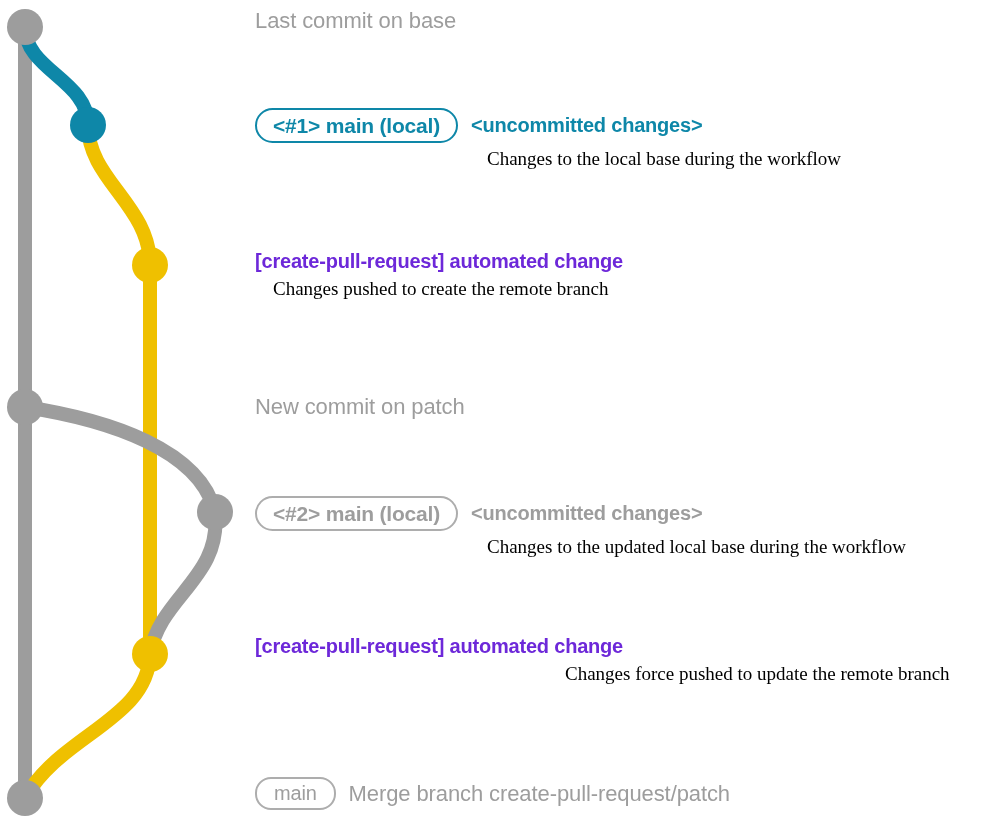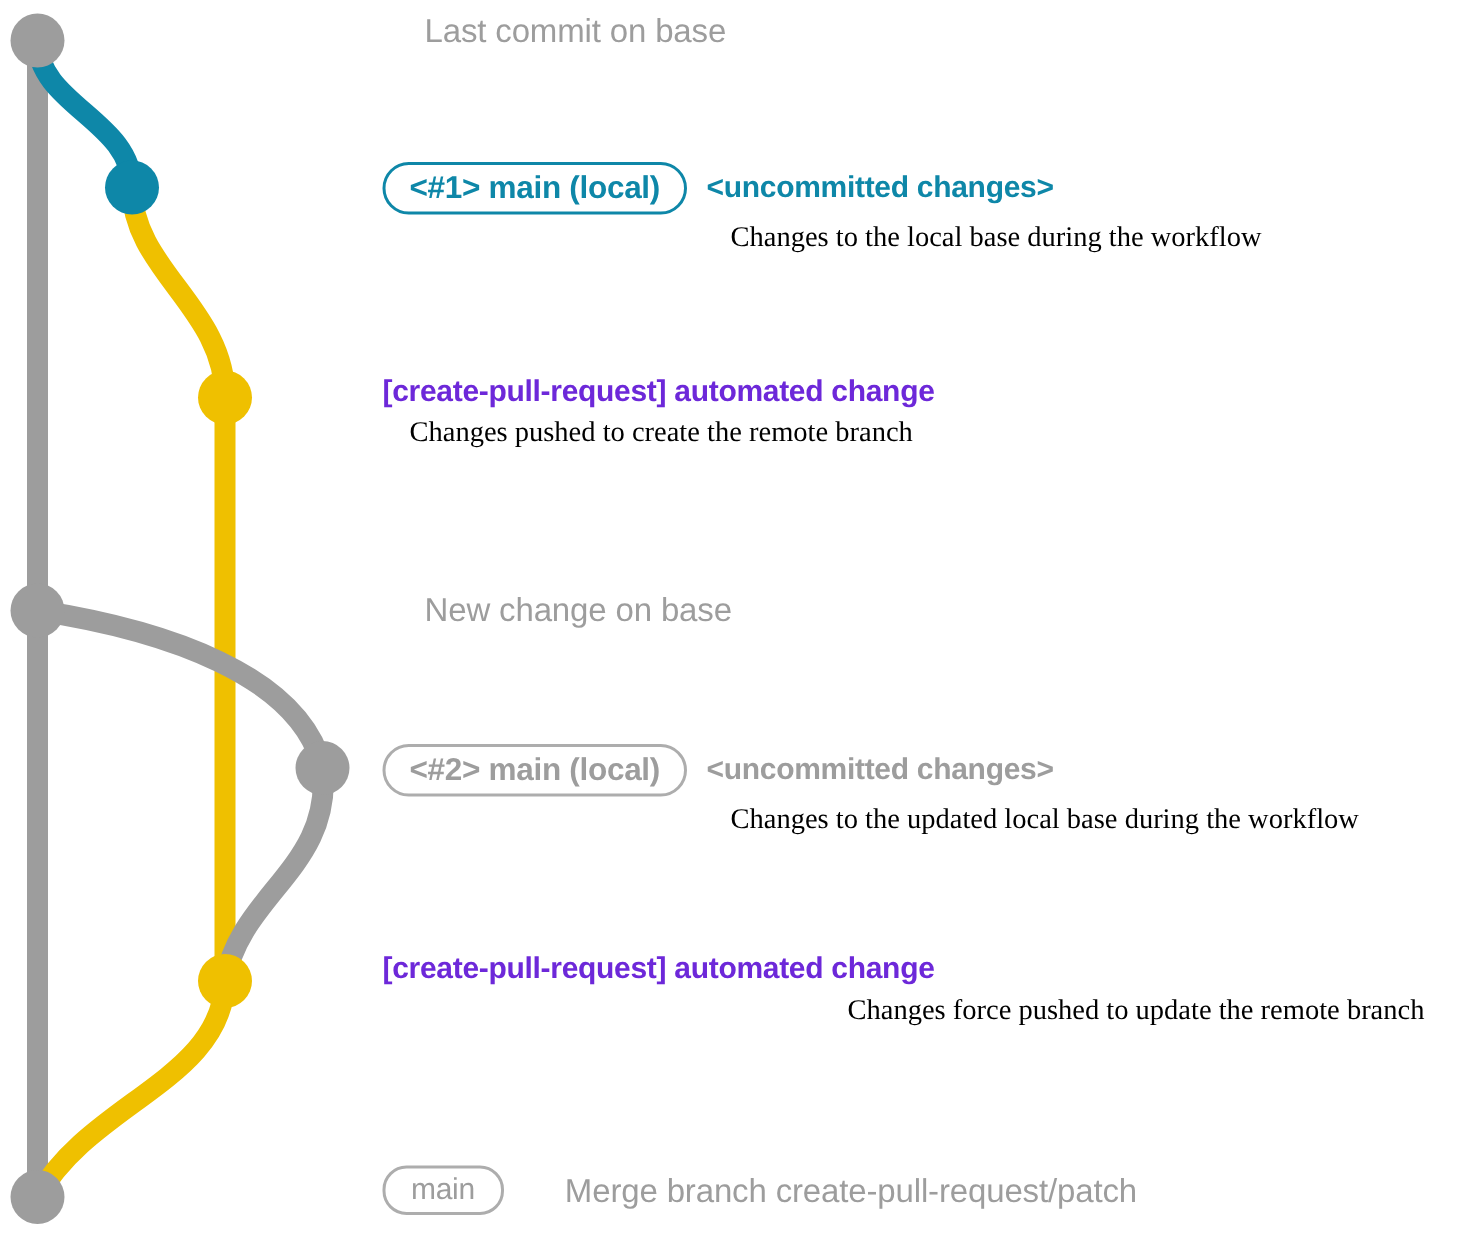--- a/index.html
+++ b/index.html
@@ -70,21 +70,20 @@
     font-size: 20px;
     font-weight: 400;
     border-radius: 16px;
   }
 
   .title {
     font-size: 22px;
     font-weight: 400;
     letter-spacing: -0.1px;
     white-space: nowrap;
-    margin-left: 28px;
   }
 
   .title-strong {
     font-size: 20px;
     font-weight: 700;
     letter-spacing: -0.2px;
     white-space: nowrap;
   }
 
   .subtitle {
@@ -170,21 +169,21 @@
 
   <div class="row" id="row-automated-1">
     <div class="headline">
       <span class="title-strong c-yellow">[create-pull-request] automated change</span>
     </div>
     <div class="subtitle sub-indent-2">Changes pushed to create the remote branch</div>
   </div>
 
   <div class="row" id="row-new-commit">
     <div class="headline">
-      <span class="title c-gray">New change on base</span>
+      <span class="title c-gray">New commit on patch</span>
     </div>
   </div>
 
   <div class="row" id="row-commit-2">
     <div class="headline">
       <span class="pill pill-lg b-gray c-gray">&lt;#2&gt; main (local)</span>
       <span class="title-strong c-gray">&lt;uncommitted changes&gt;</span>
     </div>
     <div class="subtitle sub-indent-3">Changes to the updated local base during the workflow</div>
   </div>

